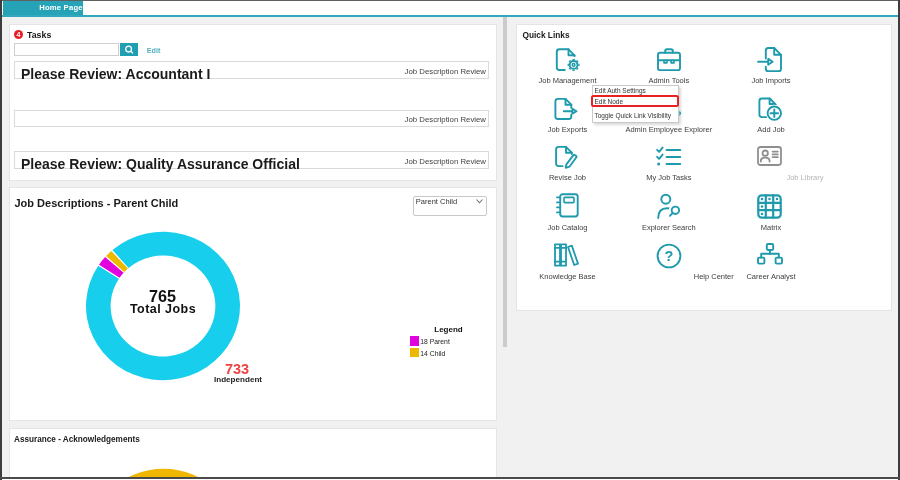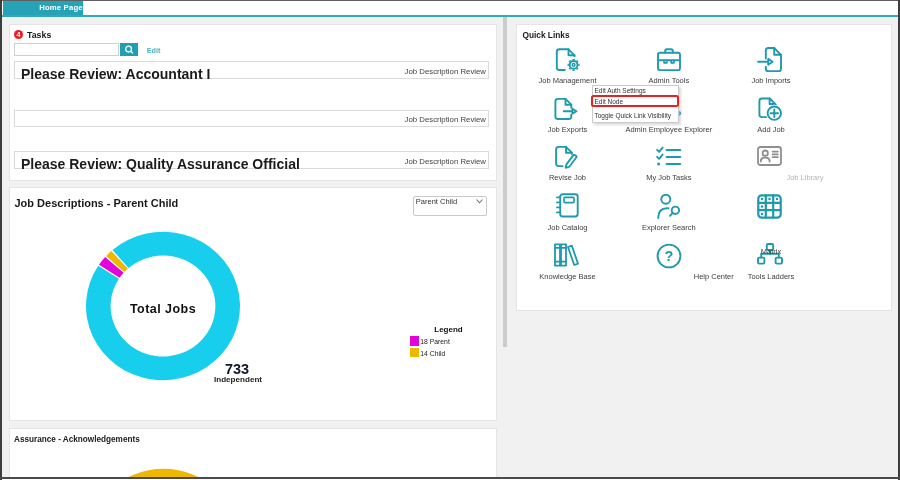--- a/index.html
+++ b/index.html
@@ -57,22 +57,23 @@
       </svg>
   </div>
 
   <svg class="abs" style="left:77.6px;top:220.5px;" width="170" height="170" viewBox="0 0 170 170">
     <g transform="translate(0,3.094) scale(1,0.9636)">
       <path d="M21.05 42.11 A77 77 0 0 1 27.11 34.23 L45.60 50.45 A52.4 52.4 0 0 0 41.48 55.81 Z" fill="#E202DE"></path>
       <path d="M28.09 33.13 A77 77 0 0 1 33.33 27.91 L49.84 46.15 A52.4 52.4 0 0 0 46.27 49.70 Z" fill="#EDB800"></path>
       <path d="M34.43 26.93 A77 77 0 1 1 20.24 43.34 L40.93 56.65 A52.4 52.4 0 1 0 50.59 45.48 Z" fill="#17CFEC"></path>
     </g>
   </svg>
+  <div class="abs" style="left:102.5px;top:288.3px;width:120px;text-align:center;font-weight:bold;color:#111;font-size:16.2px;line-height:16px;">765</div>
   <div class="abs" style="left:103px;top:302.2px;width:120px;text-align:center;font-weight:bold;color:#111;font-size:12.5px;letter-spacing:0.45px;">Total Jobs</div>
-  <div class="abs" style="left:197px;top:360.8px;width:80px;text-align:center;font-weight:bold;color:#0f172a;font-size:14.5px;">733</div>
+  <div class="abs" style="left:197px;top:360.8px;width:80px;text-align:center;font-weight:bold;color:#ef4444;font-size:14.5px;">733</div>
   <div class="abs" style="left:198px;top:374.6px;width:80px;text-align:center;color:#222;font-size:8.1px;font-weight:bold;">Independent</div>
 
   <div class="abs" style="left:408px;top:325px;width:81px;text-align:center;font-weight:bold;color:#111;font-size:8px;">Legend</div>
   <div class="abs" style="left:409.8px;top:336.4px;width:9.2px;height:9.2px;background:#E202DE;"></div>
   <div class="abs" style="left:420.3px;top:338px;font-size:6.8px;color:#222;">18 Parent</div>
   <div class="abs" style="left:409.8px;top:348.3px;width:9.2px;height:9.2px;background:#EDB800;"></div>
   <div class="abs" style="left:420.3px;top:350px;font-size:6.8px;color:#222;">14 Child</div>
 
   <div class="card" style="left:9px;top:428px;width:488px;height:49.5px;overflow:hidden;">
     <svg width="488" height="49" viewBox="0 0 488 49">
@@ -215,24 +216,24 @@
   <div class="lbl" style="left:603.8px;top:76px;">Admin Tools</div>
   <div class="lbl" style="left:706px;top:76px;">Job Imports</div>
   <div class="lbl" style="left:502.5px;top:125px;">Job Exports</div>
   <div class="lbl" style="left:603.8px;top:125px;">Admin Employee Explorer</div>
   <div class="lbl" style="left:706px;top:125px;">Add Job</div>
   <div class="lbl" style="left:502.5px;top:173px;">Revise Job</div>
   <div class="lbl" style="left:603.8px;top:173px;">My Job Tasks</div>
   <div class="lbl" style="left:740px;top:173px;color:#b4b4b4;">Job Library</div>
   <div class="lbl" style="left:502.5px;top:222.5px;">Job Catalog</div>
   <div class="lbl" style="left:603.8px;top:222.5px;">Explorer Search</div>
-  <div class="lbl" style="left:706px;top:222.5px;margin-top:24px;">Matrix</div>
+  <div class="lbl" style="left:706px;top:222.5px;">Matrix</div>
   <div class="lbl" style="left:502.5px;top:271.5px;">Knowledge Base</div>
   <div class="lbl" style="left:603.8px;top:271.5px;text-align:right;">Help Center</div>
-  <div class="lbl" style="left:706px;top:271.5px;">Tools Ladders</div>
+  <div class="lbl" style="left:706px;top:271.5px;">Career Analyst</div>
 
   <div class="abs" style="left:591.5px;top:84.8px;width:87px;height:38.2px;background:#fff;border:1px solid #c9c9c9;box-sizing:border-box;box-shadow:1.5px 1.5px 2.5px rgba(0,0,0,0.15);"></div>
   <div class="mi" style="top:86.8px;">Edit Auth Settings</div>
   <div class="mi" style="top:97.7px;">Edit Node</div>
   <div class="mi" style="top:112.2px;">Toggle Quick Link Visibility</div>
   <div class="abs" style="left:591px;top:94.5px;width:88.4px;height:12.6px;border:2px solid #E82222;border-radius:2.5px;box-sizing:border-box;"></div>
   <svg class="abs" style="left:679px;top:110.8px;" width="4" height="5" viewBox="0 0 4 5">
       <path d="M0.2 0.6 Q2.6 2.3 0.2 4.1" fill="none" stroke="#2BA3B4" stroke-width="1.5"></path>
     </svg>
 

